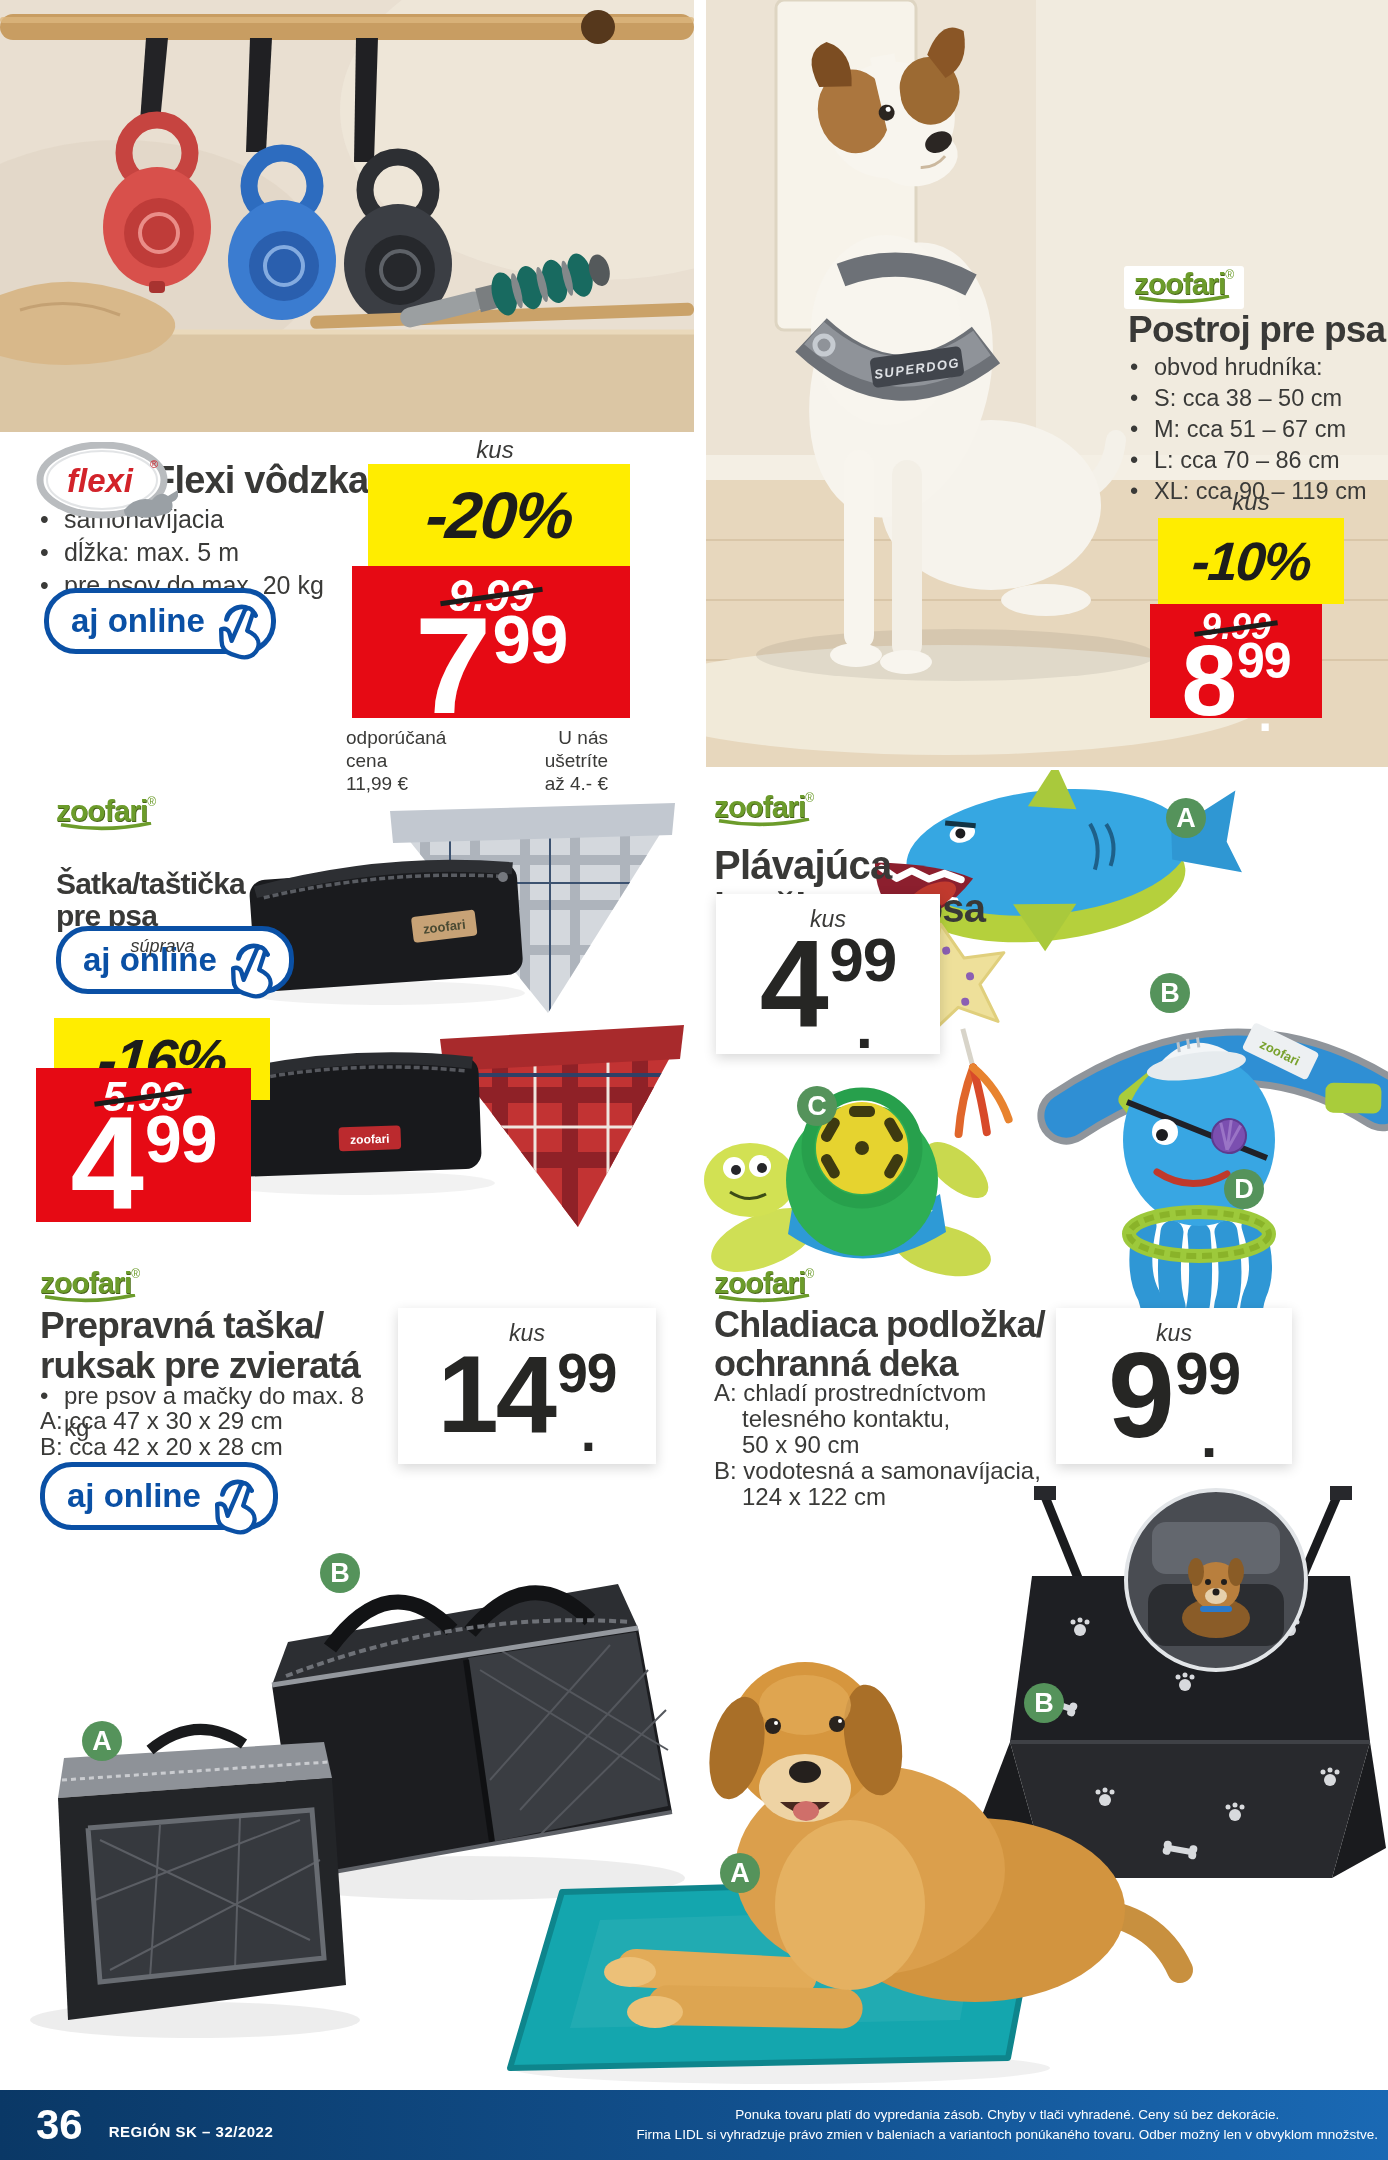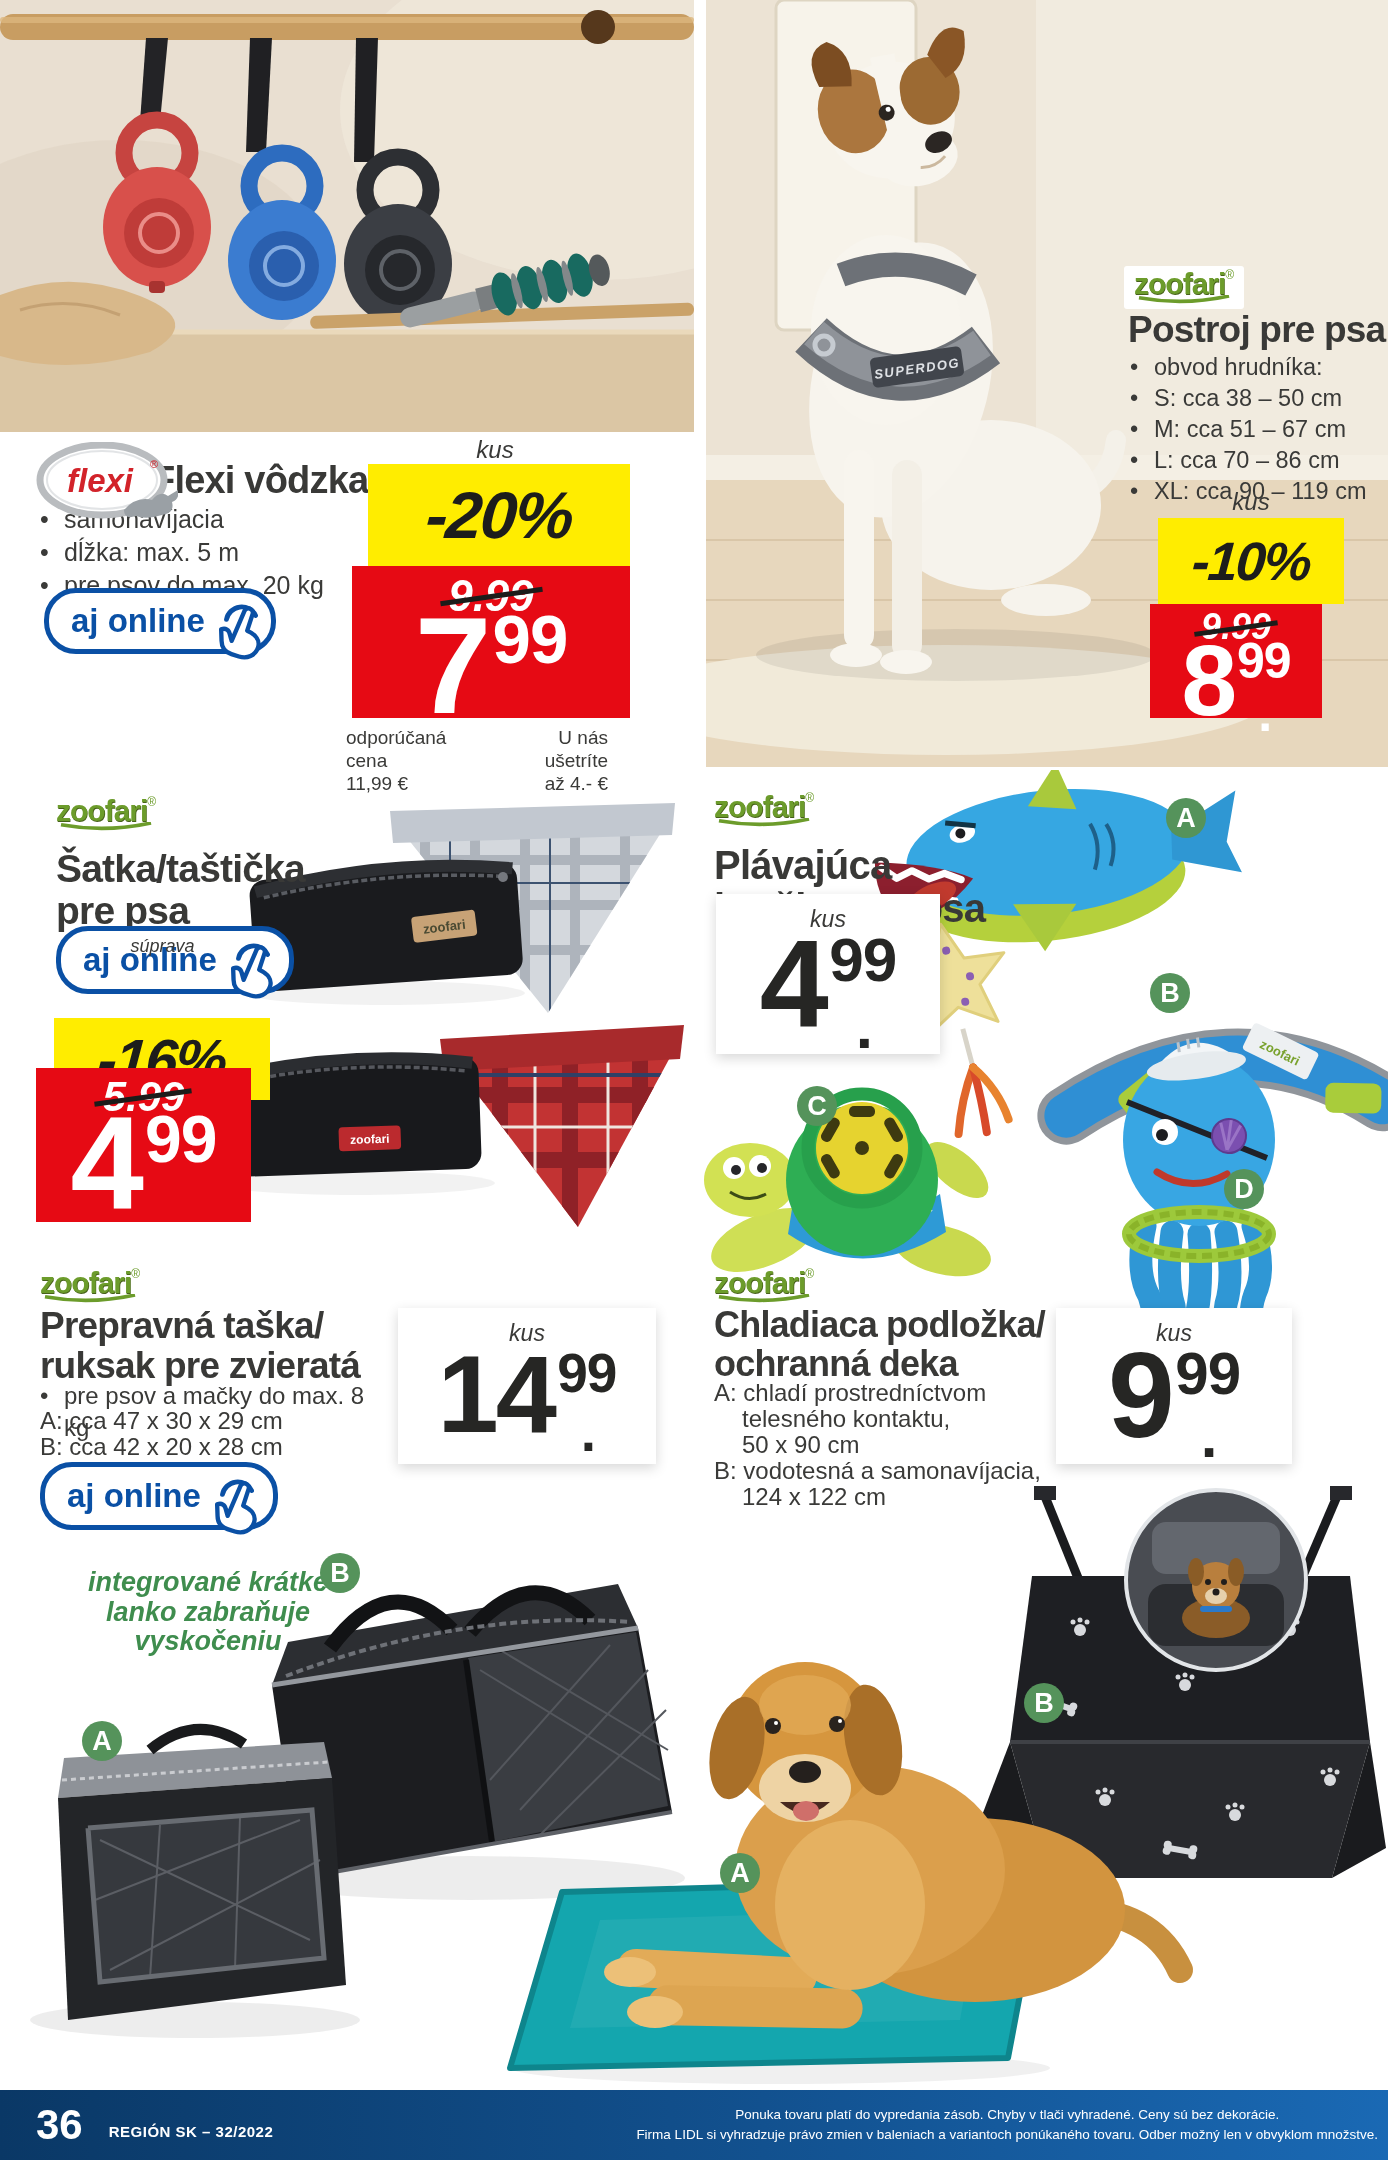--- a/index.html
+++ b/index.html
@@ -543,21 +543,21 @@
         </span>
     </div>
   </div>
 
   <div class="abs zoo" style="left:56px;top:796px;">
     <span class="zt">zoofari</span><span class="zr">®</span>
     <svg class="zs" viewBox="0 0 104 10">
       <path d="M2 3 Q52 12 102 1" fill="none" stroke="#6c9c2b" stroke-width="4"></path>
       </svg>
   </div>
-  <div class="abs ttl" style="left:56px;top:848px;font-size:39px;">
+  <div class="abs ttl" style="left:56px;top:868px;font-size:30px;">
     <div>Šatka/taštička</div>
     <div>pre psa</div>
   </div>
   <div class="abs ajon" style="left:56px;top:926px;width:196px;height:58px;">
     <span>aj online</span>
     <svg class="ic" width="62" height="62" viewBox="0 0 64 64">
       <path d="M16 20 A16 16 0 0 1 46 16" fill="none" stroke="#0a50a5" stroke-width="5" stroke-linecap="round"></path>
       <g transform="rotate(18 32 32)">
         <path d="M28 12 c0,-6 9,-6 9,0 l0 18 c10,1 16,6 16,13 c0,9 -7,15 -16,15 l-8,0 c-7,0 -12,-4 -14,-10 l-4,-11 c4,-3 8,-2 10,2 l4,6 z" fill="#fff" stroke="#0a50a5" stroke-width="4.5" stroke-linejoin="round"></path>
       </g>
@@ -632,25 +632,20 @@
   <div class="abs pbox" style="left:398px;top:1308px;width:258px;height:156px;">
     <div class="kusrow kus">kus</div>
     <div class="price" style="font-size:110px;margin-top:4px;">
       <span class="pi">14</span>
       <span class="pc">
           <span class="c">99</span>
           <span class="d">.</span>
         </span>
     </div>
   </div>
-  <div class="abs gnote" style="left:48px;top:1568px;width:320px;">
-    <div>integrované krátke</div>
-    <div>lanko zabraňuje</div>
-    <div>vyskočeniu</div>
-  </div>
   <div class="abs lbadge" style="left:320px;top:1553px;">B</div>
   <div class="abs lbadge" style="left:82px;top:1721px;">A</div>
 
   <div class="abs zoo" style="left:714px;top:1268px;">
     <span class="zt">zoofari</span><span class="zr">®</span>
     <svg class="zs" viewBox="0 0 104 10">
       <path d="M2 3 Q52 12 102 1" fill="none" stroke="#6c9c2b" stroke-width="4"></path>
       </svg>
   </div>
   <div class="abs ttl" style="left:714px;top:1306px;font-size:36px;">

